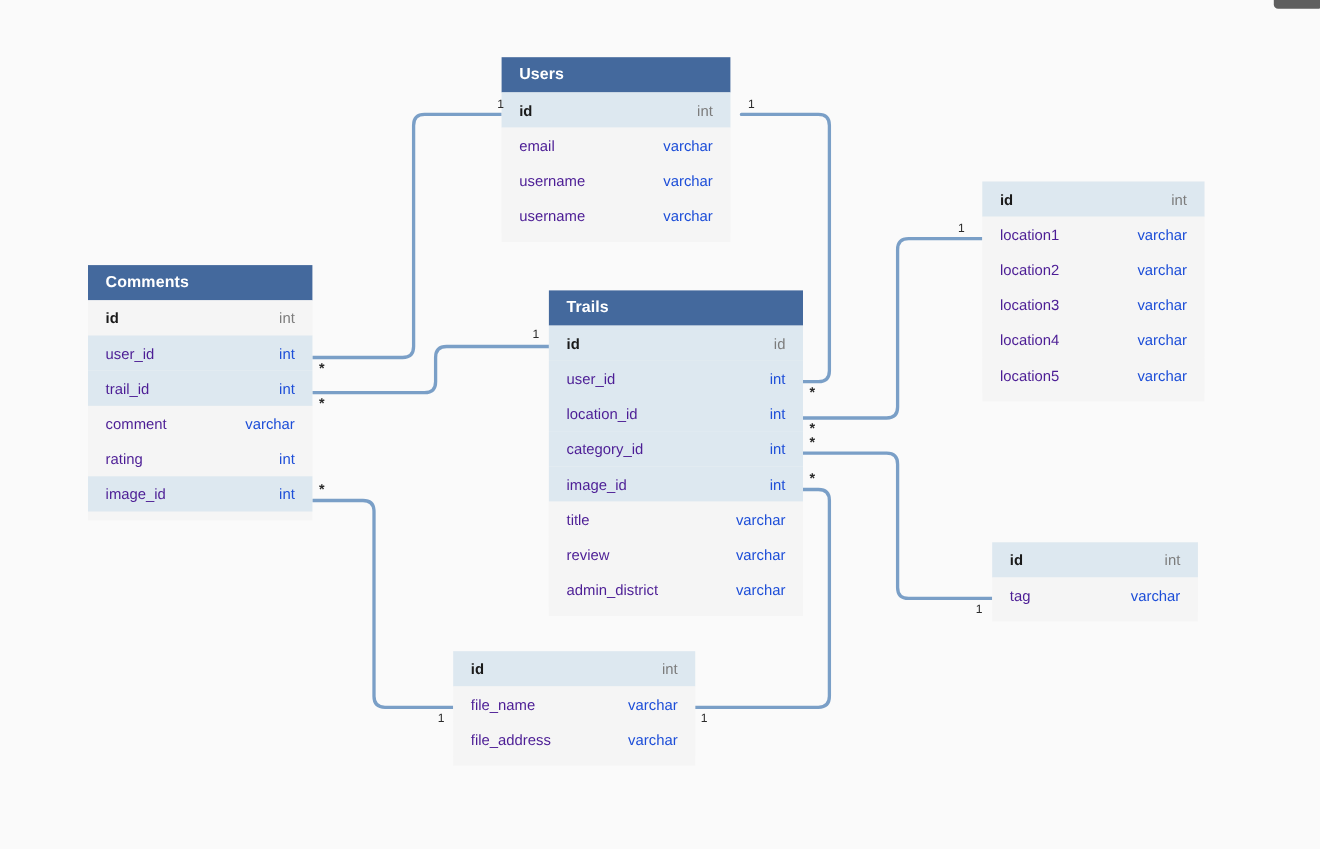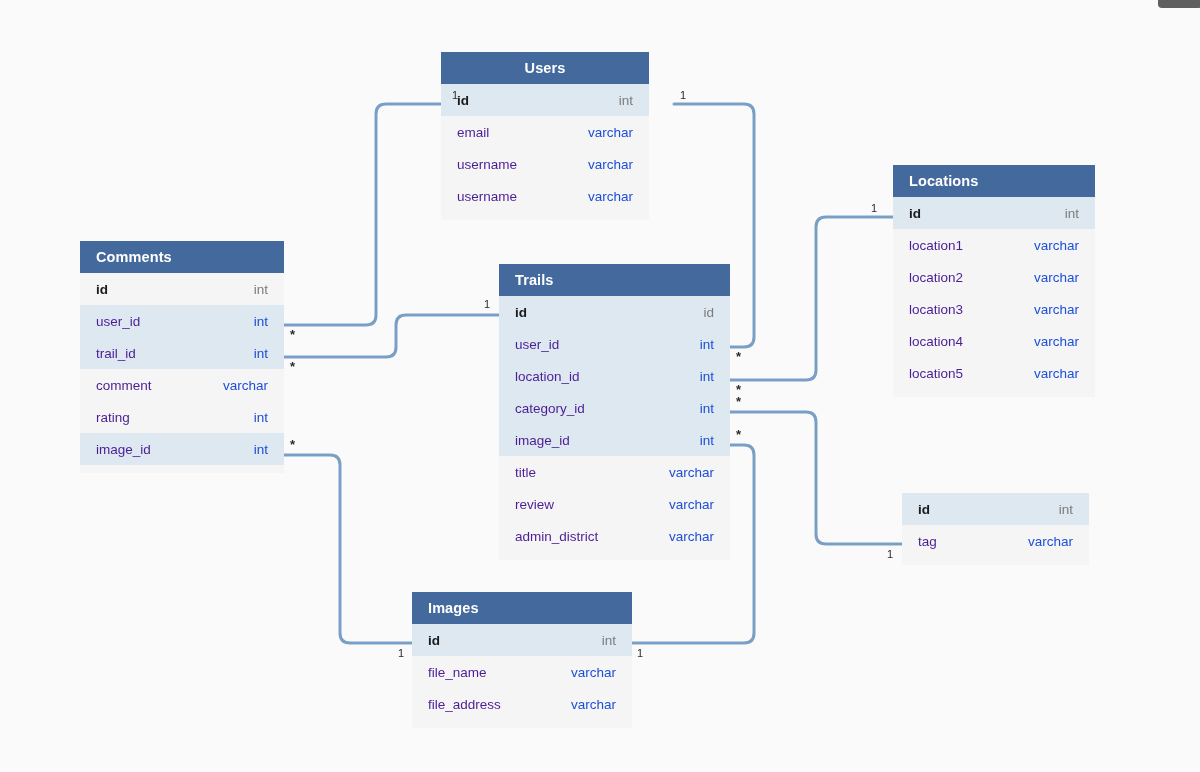--- a/index.html
+++ b/index.html
@@ -125,21 +125,21 @@
       <path d="M 284 325 L 366 325 Q 376 325 376 315 L 376 114 Q 376 104 386 104 L 466 104"></path>
       <path d="M 284 357 L 386 357 Q 396 357 396 347 L 396 325 Q 396 315 406 315 L 499 315"></path>
       <path d="M 284 455 L 330 455 Q 340 455 340 465 L 340 633 Q 340 643 350 643 L 412 643"></path>
       <path d="M 730 347 L 744 347 Q 754 347 754 337 L 754 114 Q 754 104 744 104 L 674 104"></path>
       <path d="M 730 380 L 806 380 Q 816 380 816 370 L 816 227 Q 816 217 826 217 L 893 217"></path>
       <path d="M 730 412 L 806 412 Q 816 412 816 422 L 816 534 Q 816 544 826 544 L 902 544"></path>
       <path d="M 730 445 L 744 445 Q 754 445 754 455 L 754 633 Q 754 643 744 643 L 632 643"></path>
     </svg>
 
   <div id="entities-root">
-      <div class="entity" style="left: 441px; top: 52px; width: 208px; text-align: center;">
+      <div class="entity" style="left: 456px; top: 52px; width: 208px;">
         <div class="entity-header">Users</div>
         <div class="entity-body">
           <div class="field hl pk">
             <span class="field-name">id</span>
             <span class="field-type">int</span>
           </div>
           <div class="field">
             <span class="field-name">email</span>
             <span class="field-type">varchar</span>
           </div>
@@ -213,21 +213,20 @@
             <span class="field-name">review</span>
             <span class="field-type">varchar</span>
           </div>
           <div class="field">
             <span class="field-name">admin_district</span>
             <span class="field-type">varchar</span>
           </div>
         </div>
       </div>
       <div class="entity" style="left: 893px; top: 165px; width: 202px;">
-        <div class="entity-header">Locations</div>
         <div class="entity-body">
           <div class="field hl pk">
             <span class="field-name">id</span>
             <span class="field-type">int</span>
           </div>
           <div class="field">
             <span class="field-name">location1</span>
             <span class="field-type">varchar</span>
           </div>
           <div class="field">
@@ -254,21 +253,20 @@
             <span class="field-name">id</span>
             <span class="field-type">int</span>
           </div>
           <div class="field">
             <span class="field-name">tag</span>
             <span class="field-type">varchar</span>
           </div>
         </div>
       </div>
       <div class="entity" style="left: 412px; top: 592px; width: 220px;">
-        <div class="entity-header">Images</div>
         <div class="entity-body">
           <div class="field hl pk">
             <span class="field-name">id</span>
             <span class="field-type">int</span>
           </div>
           <div class="field">
             <span class="field-name">file_name</span>
             <span class="field-type">varchar</span>
           </div>
           <div class="field">

